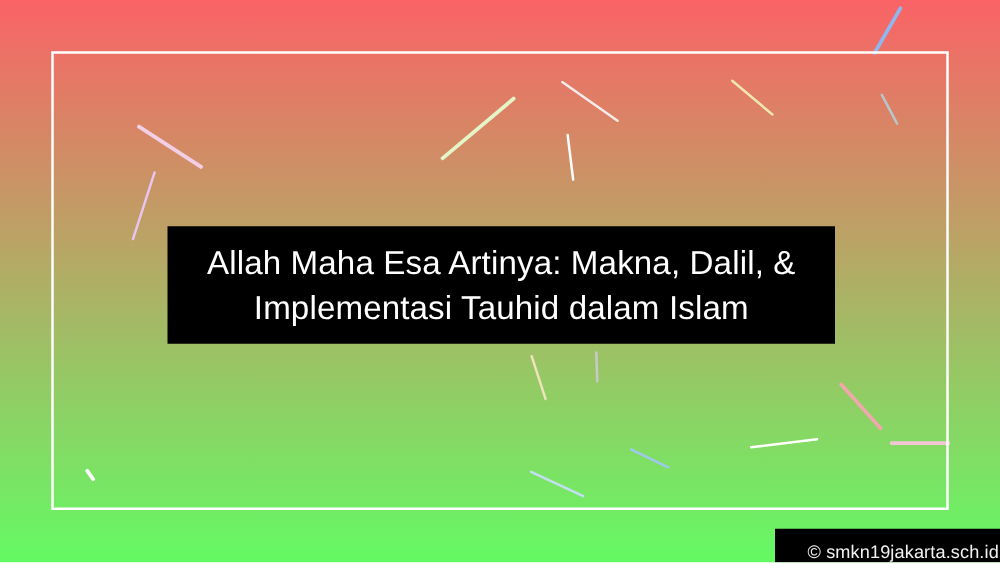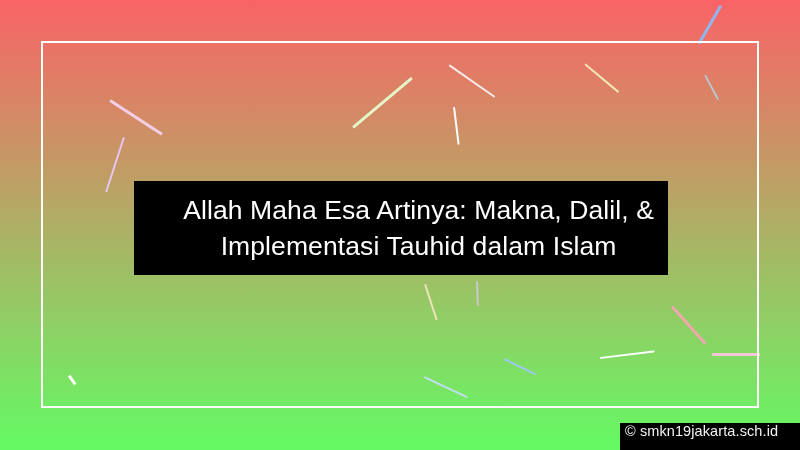--- a/index.html
+++ b/index.html
@@ -49,21 +49,21 @@
   
   #title-plate {
     position: absolute;
     left: 134px;
     top: 181px;
     width: 534px;
     height: 94px;
     background: #000000;
     display: flex;
     align-items: center;
-    justify-content: flex-end;
+    justify-content: center;
     box-sizing: border-box;
     padding: 4px 14px;
   }
   #title-text {
     color: #ffffff;
     font-family: "Liberation Sans", sans-serif;
     font-size: 26.5px;
     font-weight: 400;
     line-height: 1.36;
     text-align: center;
@@ -73,23 +73,23 @@
 
   
   #watermark {
     position: absolute;
     left: 620px;
     top: 423px;
     width: 180px;
     height: 27px;
     background: #000000;
     display: flex;
-    align-items: flex-start;
+    align-items: flex-end;
     box-sizing: border-box;
-    padding-left: 5px;
+    padding-left: 26px;
   }
   #watermark-text {
     color: #f2f2f2;
     font-family: "Liberation Sans", sans-serif;
     font-size: 14.5px;
     font-weight: 400;
     letter-spacing: 0.1px;
     white-space: nowrap;
   }
 </style>

